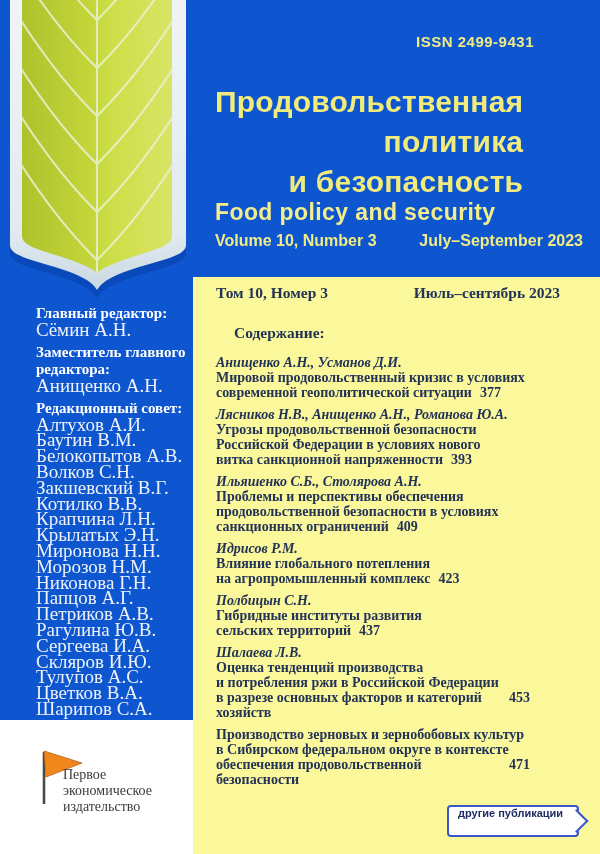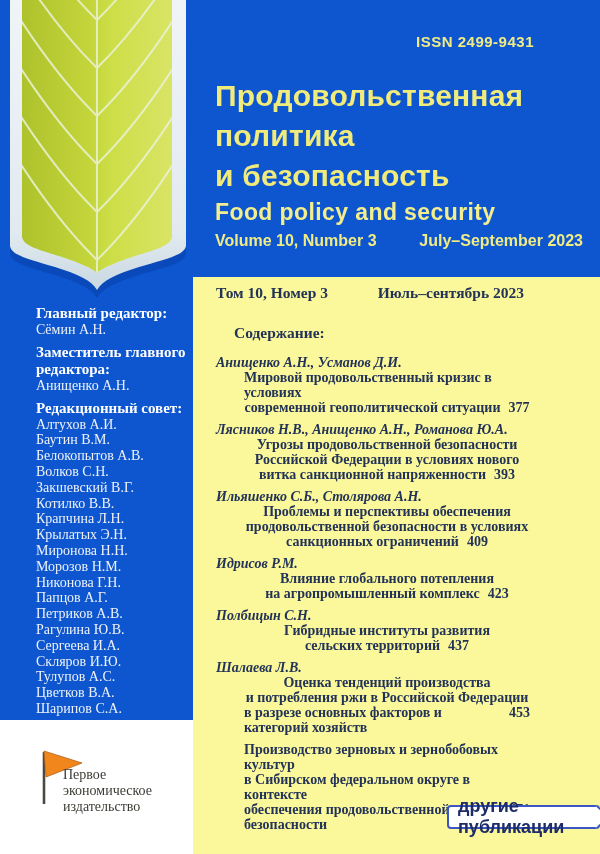--- a/index.html
+++ b/index.html
@@ -9,62 +9,62 @@
     margin:0 auto;
   }
   
   .graphic{position:absolute;left:0;top:0;}
   
   .issn{
     position:absolute;top:33px;right:66px;color:#f1eb85;
     font-weight:bold;font-size:15px;letter-spacing:.5px;
   }
   .title-ru{
-    position:absolute;left:215px;top:76px;margin:0;color:#f1eb7c;
-    font-size:30px;font-weight:bold;line-height:40px;letter-spacing:.2px;
+    position:absolute;left:215px;top:82px;margin:0;color:#f1eb7c;
+    font-size:30px;font-weight:bold;line-height:40px;letter-spacing:.2px;text-align:right;
   }
   .title-ru span{display:block;}
   .title-en{
     position:absolute;left:215px;top:199px;color:#f3ee8d;
     font-size:23px;font-weight:bold;letter-spacing:.4px;text-align:center;
   }
   .vol-row{
     position:absolute;left:215px;top:232px;width:368px;display:flex;
     justify-content:space-between;color:#f1eb85;font-size:16px;font-weight:bold;
   }
   
   .sidebar{
     position:absolute;left:36px;top:301px;width:158px;color:#ffffff;
     font-family:"Liberation Serif",serif;
   }
   .sb-heading{font-size:15px;font-weight:bold;line-height:17px;margin-top:6px;}
   .sb-heading:first-child{margin-top:4px;}
-  .sb-name{font-size:14px;line-height:15.8px;color:#eef2f8;}
+  .sb-name{font-size:19px;line-height:15.8px;color:#eef2f8;}
   
   .toc-panel{
     position:absolute;left:193px;top:277px;width:407px;height:577px;
     background:#fbf89b;color:#233357;font-family:"Liberation Serif",serif;
   }
   .toc-head{
-    padding:7px 76px 0 23px;display:flex;justify-content:space-between;
+    padding:7px 40px 0 23px;display:flex;justify-content:space-between;
     font-weight:bold;font-size:15.5px;
   }
   .contents-label{margin-top:22px;padding-left:41px;font-weight:bold;font-size:15.5px;}
   .toc-entries{margin-top:13px;padding:0 70px 0 23px;}
   .toc-entry{margin-bottom:7px;}
   .toc-authors{font-style:italic;font-weight:bold;font-size:14px;line-height:15px;}
-  .toc-line{display:flex;justify-content:center;align-items:baseline;
-    font-weight:bold;font-size:14px;line-height:15px;margin-left:28px;}
+  .toc-line{display:flex;justify-content:flex-start;align-items:baseline;
+    font-weight:bold;font-size:14px;line-height:15px;}
   .toc-page{margin-left:8px;white-space:nowrap;}
   
   .more-btn{position:absolute;left:254px;top:528px;cursor:pointer;}
   .btn-body{
     position:relative;background:#ffffff;border:2px solid #3a57c5;border-radius:4px;
-    height:20px;display:flex;align-items:center;padding:0 14px 0 9px;
-    font-family:"Liberation Sans",sans-serif;font-size:18px;font-weight:bold;color:#1d2b66;
+    height:20px;display:flex;align-items:flex-start;padding:0 14px 8px 9px;
+    font-family:"Liberation Sans",sans-serif;font-size:11px;font-weight:bold;color:#1d2b66;
   }
   .btn-arrow{
     position:absolute;right:-8px;top:50%;width:15px;height:15px;background:#ffffff;
     transform:translateY(-50%) rotate(45deg);
     border-top:2px solid #3a57c5;border-right:2px solid #3a57c5;
   }
   
   .publisher-area{position:absolute;left:0;top:720px;width:193px;height:156px;background:#ffffff;}
   .flag{position:absolute;left:30px;top:26px;}
   .pub-name{

